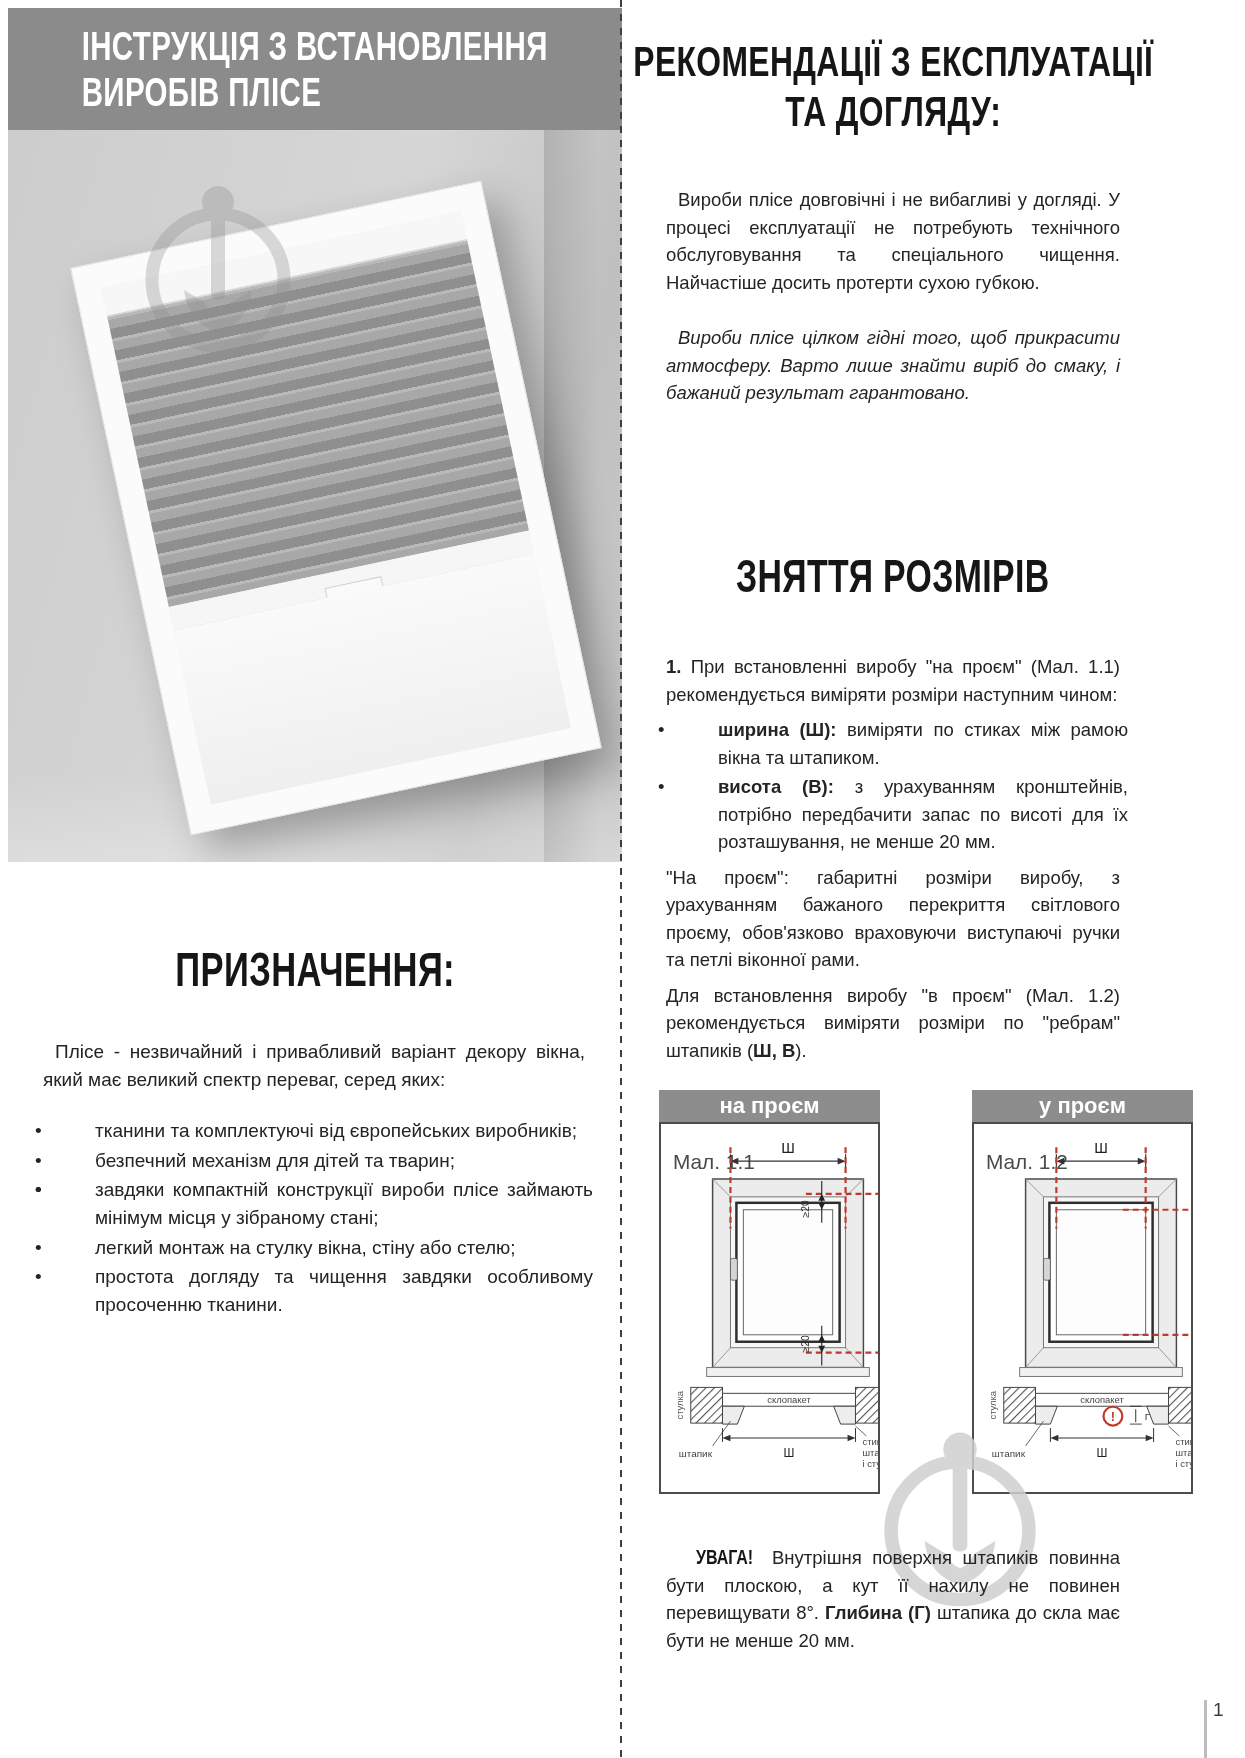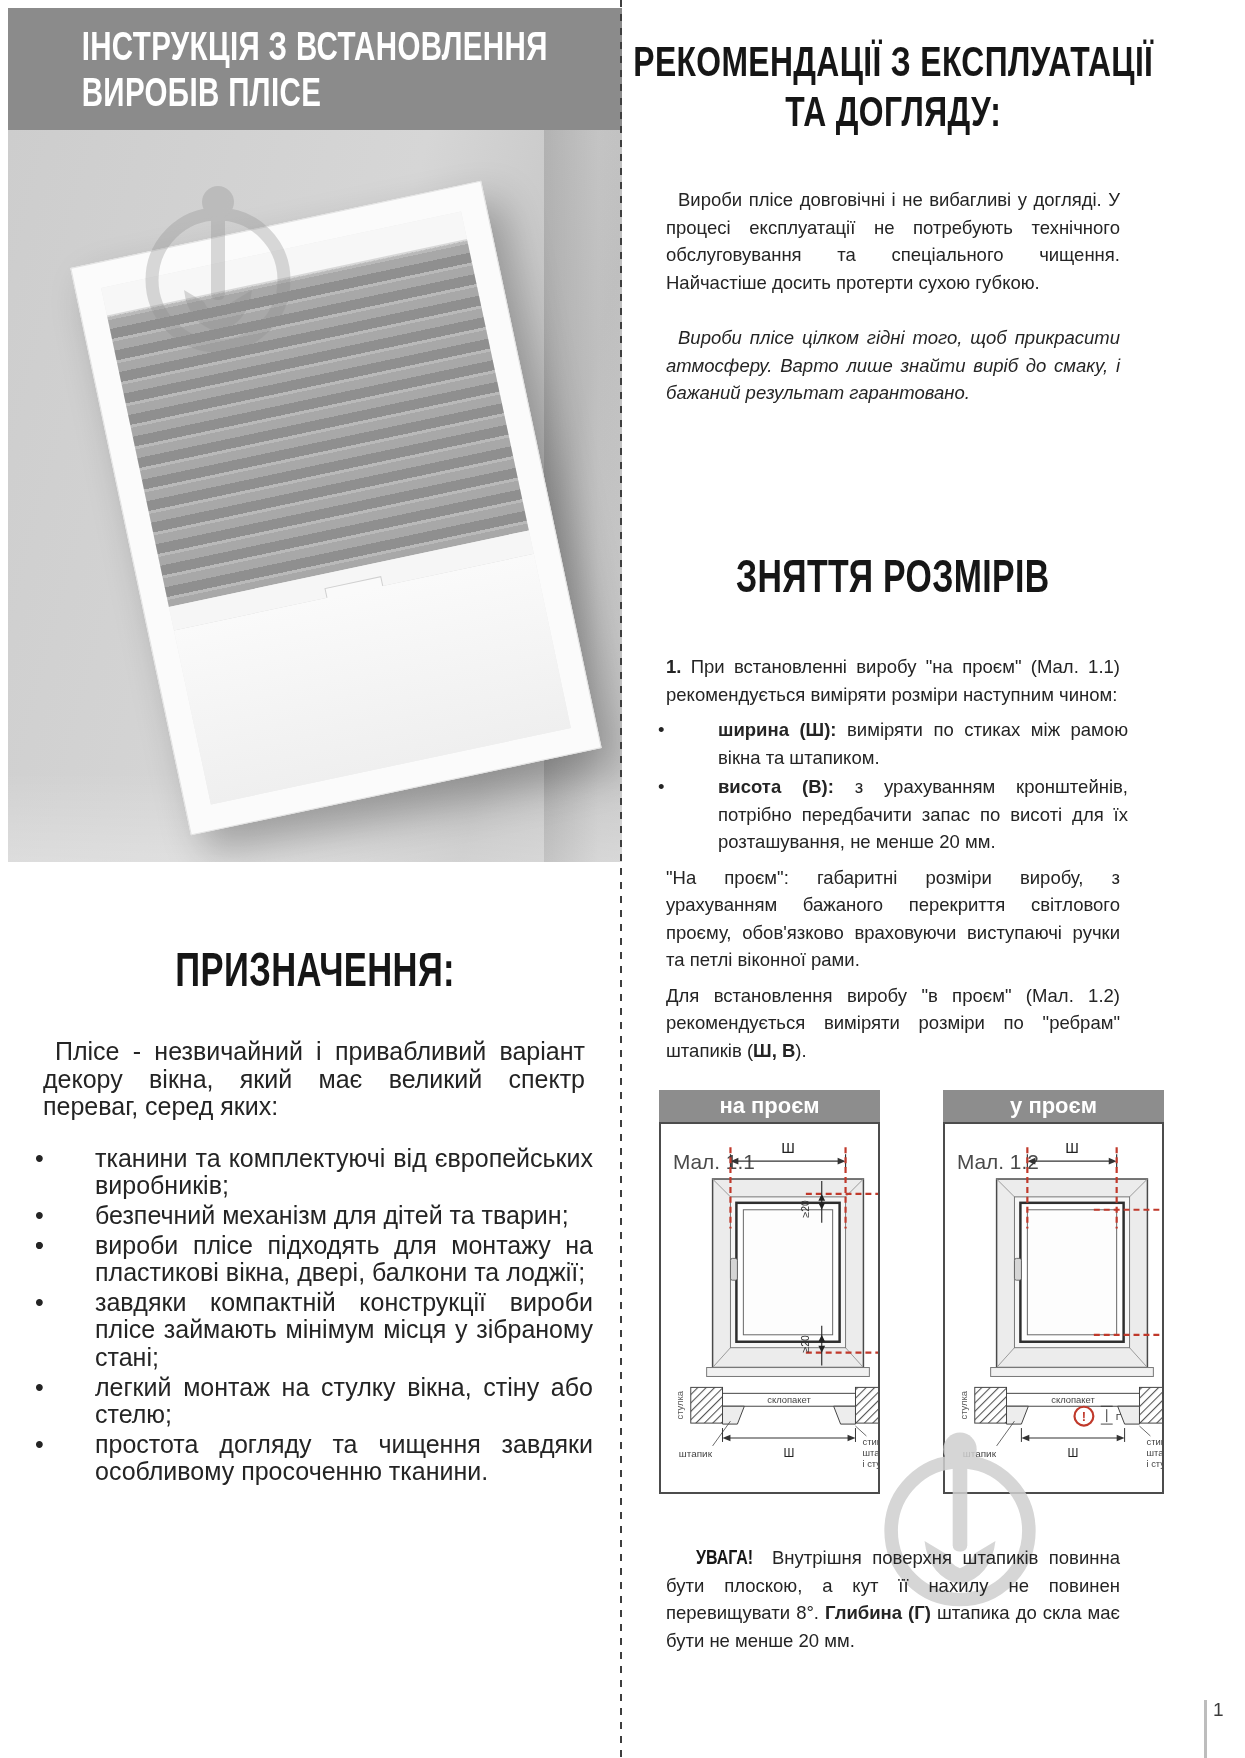--- a/index.html
+++ b/index.html
@@ -42,21 +42,21 @@
   .pglass{position:absolute;left:0;top:350px;right:0;bottom:0;
           background:linear-gradient(180deg,#fafafa,#efefef);}
 
   .wm{pointer-events:none;}
   .wm1{color:#8f8f8f;opacity:0.33;}
   .wm2{color:#cfcfcf;opacity:0.85;}
 
   
   .body-txt{font-size:18.5px;line-height:27.5px;text-align:justify;color:#242424;}
   .body-txt p{margin:8px;text-indent:12px;}
-  .lcol-txt{font-size:25px;line-height:27.6px;}
+  .lcol-txt{font-size:19px;line-height:27.6px;}
   .ital{font-style:italic;}
   .bold{font-weight:bold;}
   ul.blist{list-style:none;margin:0;padding:0;}
   ul.blist li{position:relative;margin:0 0 2px 0;text-align:justify;}
   ul.blist li .mk{position:absolute;left:0;top:0;}
   .lcol-list li{padding-left:60px;}
   .lcol-list li .mk{left:12px;}
   .rcol-list li{padding-left:60px;}
   .rcol-list li .mk{left:5px;}
 
@@ -112,21 +112,21 @@
 <div class="abs hwrap" style="left:8px;top:942px;width:614px;">
   <span class="cond" style="font-size:48px;">ПРИЗНАЧЕННЯ:</span>
 </div>
 
 <div class="abs body-txt lcol-txt" style="left:35px;top:1030px;width:558px;">
   <p>Плісе - незвичайний і привабливий варіант декору вікна, який має великий спектр переваг, серед яких:</p>
   <ul class="blist lcol-list" style="margin-top:24px;">
     <li><span class="mk">•</span><span>тканини та комплектуючі від європейських виробників;</span></li>
     <li><span class="mk">•</span><span>безпечний механізм для дітей та тварин;</span></li>
     <li><span class="mk">•</span></li>
-    <li><span class="mk">•</span><span>вироби плісе підходять для монтажу на пластикові вікна, двері, балкони та лоджії;</span></li>
+    <li><span class="mk">•</span></li>
     <li><span class="mk">•</span><span>завдяки компактній конструкції вироби плісе займають мінімум місця у зібраному стані;</span></li>
     <li><span class="mk">•</span><span>легкий монтаж на стулку вікна, стіну або стелю;</span></li>
     <li><span class="mk">•</span><span>простота догляду та чищення завдяки особливому просоченню тканини.</span></li>
   </ul>
 </div>
 
 <div class="abs divider"></div>
 
 <div class="abs hwrap" style="left:638px;top:36px;width:510px;">
   <div class="cond" style="font-size:43px;line-height:50px;transform:scaleX(0.74);">
@@ -232,21 +232,21 @@
       <text x="129" y="268" font-size="9.5" fill="#444" text-anchor="middle">склопакет</text>
       <text x="18" y="322" font-size="10" fill="#444">штапик</text>
       <text x="129" y="322" font-size="12" fill="#222" text-anchor="middle">Ш</text>
       <text x="203" y="310" font-size="9.5" fill="#444">стик</text>
       <text x="203" y="321" font-size="9.5" fill="#444">штапику</text>
       <text x="203" y="332" font-size="9.5" fill="#444">і стулки</text>
     </svg>
   </div>
 </div>
 
-<div class="panel" style="left:943px;top:1090px;">
+<div class="panel" style="left:972px;top:1090px;">
   <div class="bar">
     <span>у проєм</span>
   </div>
   <div class="box">
     <svg class="dsvg" width="256" height="360" viewBox="0 0 258 344">
       <defs>
         <pattern id="hatchB" width="6" height="6" patternTransform="rotate(45)" patternUnits="userSpaceOnUse">
           <rect width="6" height="6" fill="#ffffff"></rect>
           <line x1="0" y1="0" x2="0" y2="6" stroke="#555" stroke-width="2.2"></line>
         </pattern>

